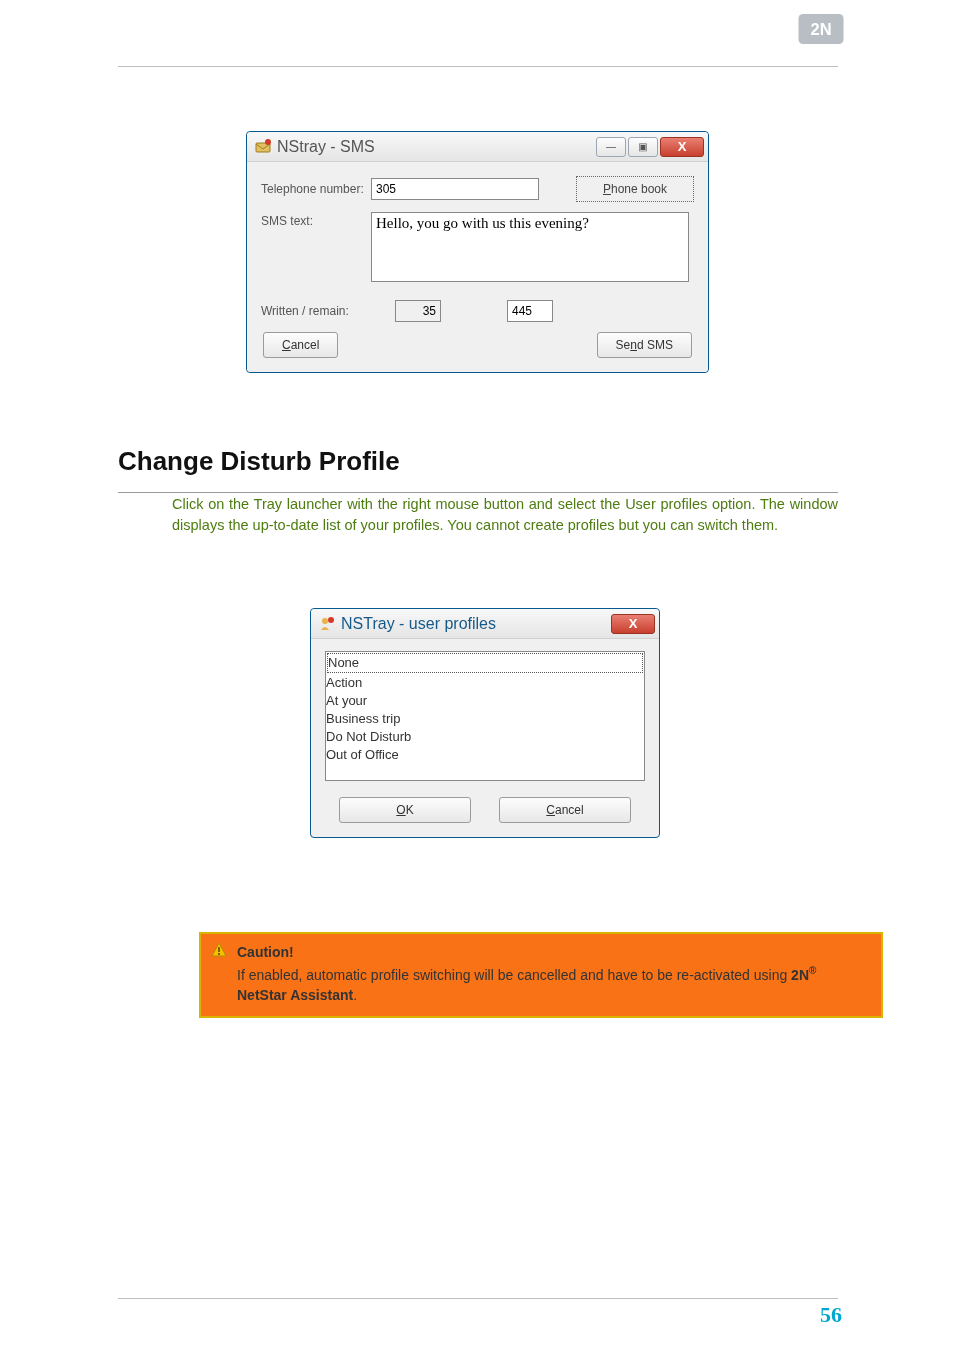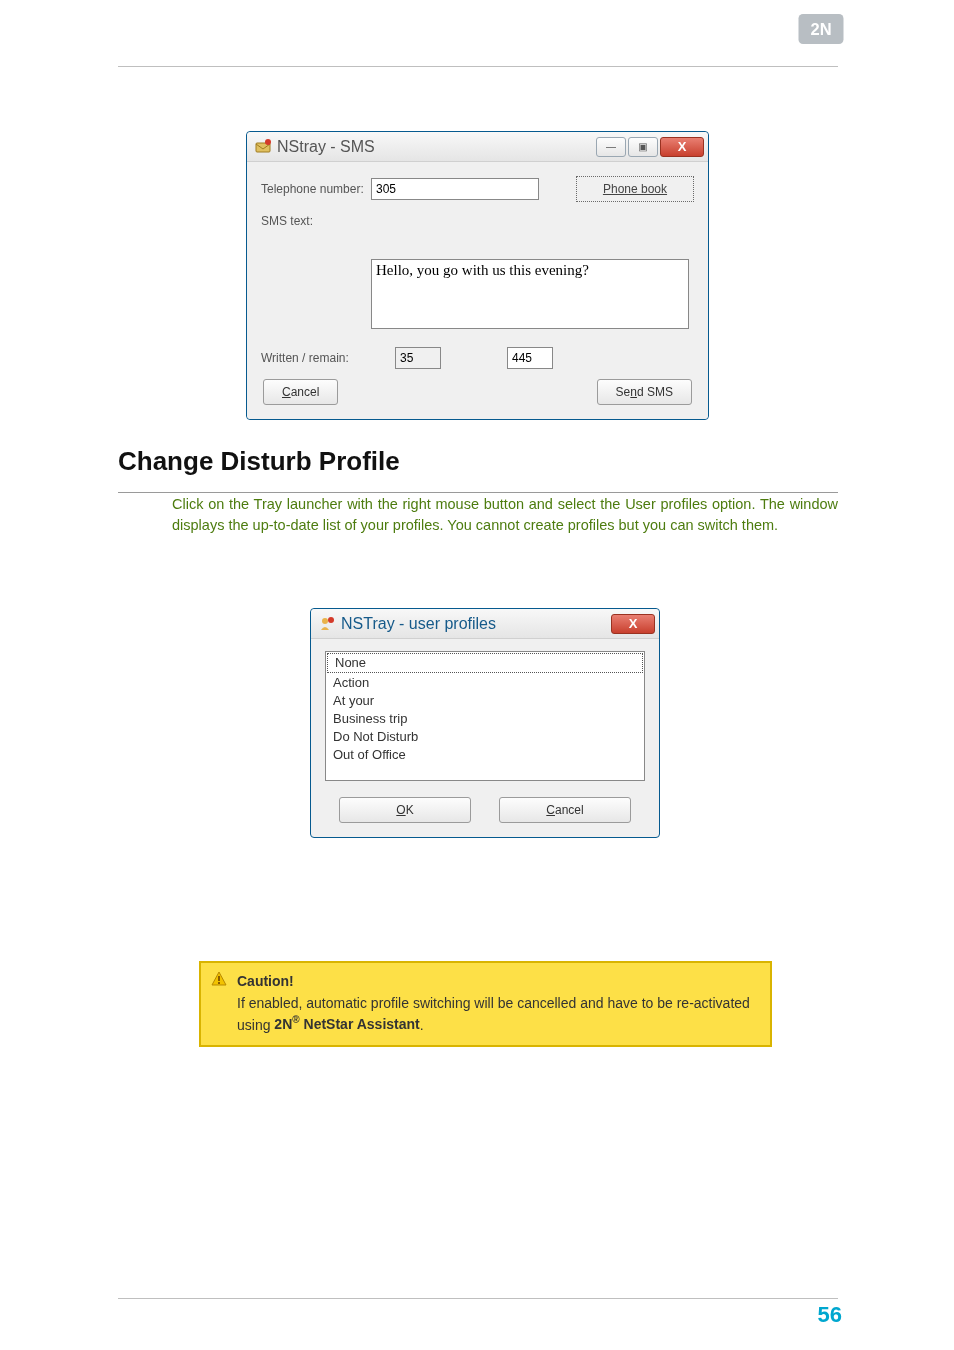--- a/index.html
+++ b/index.html
@@ -99,36 +99,35 @@
     width: 118px;
     border: 1px dotted #6a6a6a;
     background: #f0f0f0;
     color: #444;
     font-size: 12px;
     margin-left: auto;
     display: flex;
     align-items: center;
     justify-content: center;
   }
-  .phone-book-btn span { text-decoration: underline; text-decoration-style: solid; }
+  .phone-book-btn span { text-decoration-style: solid; }
   .sms-textarea {
     width: 318px;
     height: 70px;
     border: 1px solid #888;
     background: #fff;
     font-family: "Times New Roman", serif;
     font-size: 15px;
     padding: 2px 4px;
     resize: none;
-    margin-top: 47px;
   }
   .row.textarea { align-items: flex-start; }
   .row.textarea .lbl { padding-top: 2px; }
   .num-input { width: 46px; text-align: left; }
-  .readonly.num-input { background: #f0f0f0; border: 1px solid #888; }
+  .readonly.num-input { background: #f0f0f0; border: 1px solid #888; text-align: right; }
   .dlg-btn {
     height: 26px;
     border: 1px solid #9b9b9b;
     background: linear-gradient(#fdfdfd,#e7e7e7);
     border-radius: 3px;
     font-size: 12px;
     color: #333;
     padding: 0 18px;
     display: flex; align-items: center; justify-content: center;
   }
@@ -177,49 +176,48 @@
   .profiles-body {
     padding: 12px 14px 14px 14px;
   }
   .profiles-list {
     border: 1px solid #888;
     background: #fff;
     height: 130px;
     padding: 0;
   }
   .profiles-list .item {
-    padding: 0 7px;
+    padding: 0 0;
     font-size: 13px;
     color: #333;
     line-height: 18px;
     font-family: Tahoma, sans-serif;
   }
   .profiles-list .item.selected {
     border: 1px dotted #555;
     margin: 1px;
   }
   .profiles-btn-row {
     display: flex;
     justify-content: space-around;
     margin-top: 16px;
   }
   .profiles-btn-row .dlg-btn { width: 132px; }
 
   .caution-box {
     position: absolute;
     top: 932px;
     left: 199px;
-    width: 573px;
+    width: 684px;
     border: 2px solid #d9b400;
-    background: #fde047;
+    background: #f97316;
     padding: 8px 12px 10px 36px;
     font-size: 14px;
     color: #333;
     line-height: 1.45;
-    margin-top: 29px;
   }
   .caution-icon {
     position: absolute;
     left: 10px;
     top: 8px;
     width: 16px;
     height: 16px;
   }
   .caution-title { font-weight: bold; color: #333; }
   .caution-box .body { margin-top: 2px; }
@@ -231,21 +229,21 @@
     top: 1290px;
     left: 118px;
     width: 720px;
     border: none;
     border-top: 1px solid #bfbfbf;
   }
   .page-num {
     position: absolute;
     top: 1302px;
     right: 112px;
-    font-family: Liberation Sans, sans-serif;
+    font-family: Liberation Serif, serif;
     font-size: 22px;
     font-weight: bold;
     color: #00a7cf;
   }
 </style>
 </head>
 <body>
 
 <div class="logo">
   <svg viewBox="0 0 60 40" width="46" height="30">

